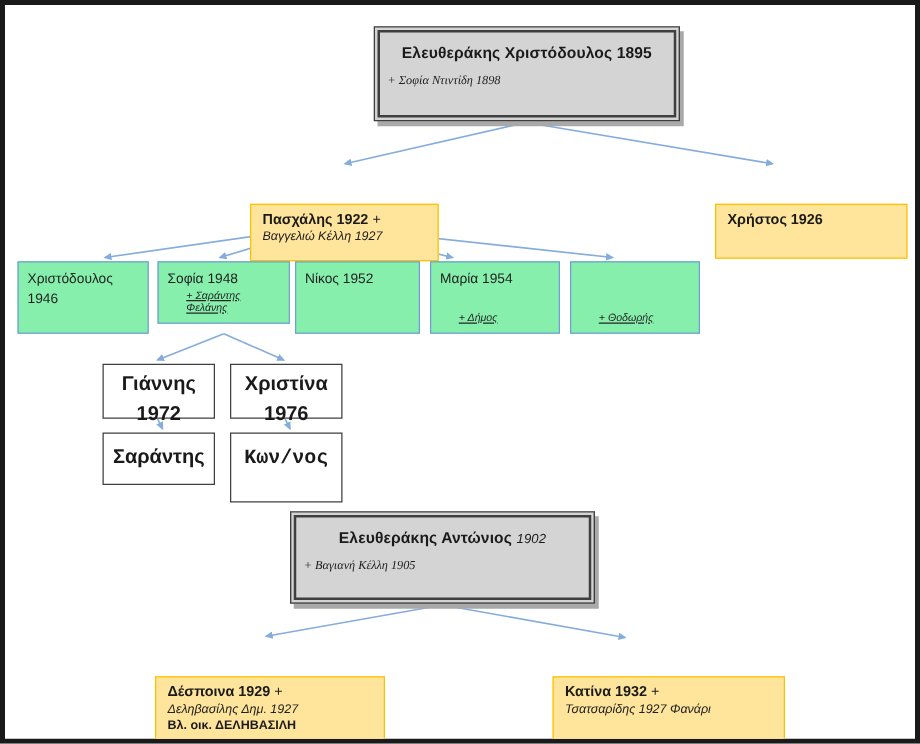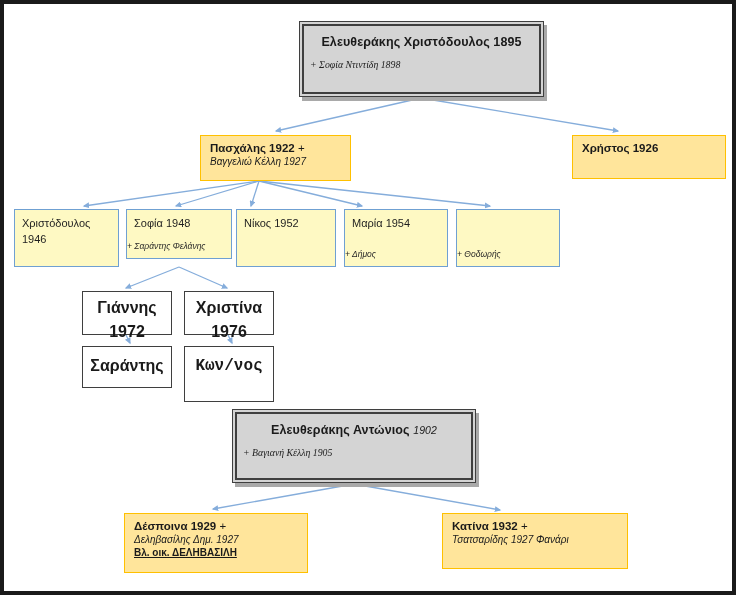--- a/index.html
+++ b/index.html
@@ -18,29 +18,29 @@
   
   .gray{
     background:#d4d4d4;
     border:1px solid #3f3f3f;
     box-shadow:3px 4px 0 #a9a9a9, inset 0 0 0 2px #d4d4d4, inset 0 0 0 4px #3f3f3f;
   }
   .gray .title{ text-align:center; font-weight:bold; font-size:12.5px; padding-top:13px; letter-spacing:.1px;}
   .gray .title .yr{ font-weight:400; font-style:italic; font-size:10.5px;}
   .gray .spouse{ font-style:italic; font-size:9.8px; padding-left:10px; margin-top:10px; color:#202020;font-family:Liberation Serif, serif;}
   
-  .orange{ background:#ffe59b; border:1.5px solid #ffc000; }
+  .orange{ background:#ffe59b; border:1.5px solid #ffc000;margin-top:28px; }
   .orange .line1{ font-weight:bold; font-size:11.5px; padding:6px 9px 0 9px;}
   .orange .line1 .plus{ font-weight:400;}
   .orange .spouse{ font-style:italic; font-size:10px; padding:2px 9px 0 9px; color:#202020;}
-  .orange .note{ font-weight:bold; font-size:10px; text-decoration:underline; padding:2px 9px 0 9px;}
+  .orange .note{ font-weight:bold; font-size:10px; padding:2px 9px 0 9px;}
   
-  .blue{ background:#fef9c3; border:1.5px solid #6fa0d2; color:#1f1f1f;}
+  .blue{ background:#86efac; border:1.5px solid #6fa0d2; color:#1f1f1f;}
   .blue .bname{ font-size:11px; padding:6px 7px 0 7px; line-height:1.45;}
-  .blue .spouse{ font-style:italic; font-size:8.5px; padding:0 0; position:absolute; bottom:7px; left:0; right:2px; color:#262626;}
+  .blue .spouse{ font-style:italic; font-size:8.5px; padding:0 22px; position:absolute; bottom:7px; left:0; right:2px; color:#262626;text-decoration:underline;}
   
   .white{ background:#ffffff; border:1.5px solid #3f3f3f; text-align:center; font-weight:bold; font-size:16px;}
   .white .wline{ line-height:1.5; }
   .white.two{ padding-top:4px; }
   .white.one{ padding-top:7px; }
 </style>
 </head>
 <body>
 
 <div id="stage">

